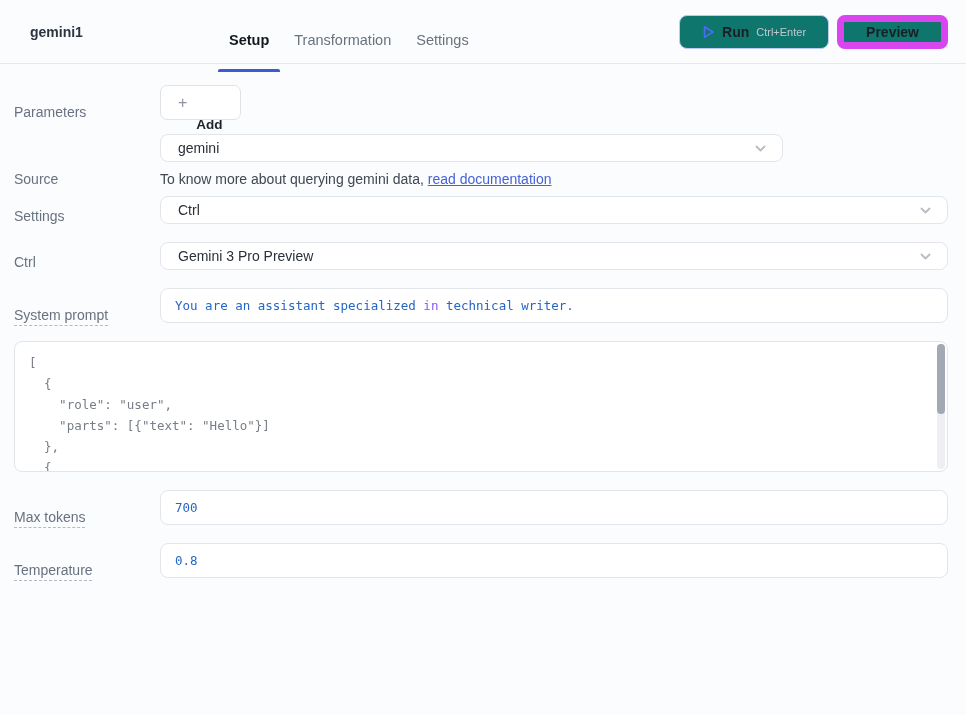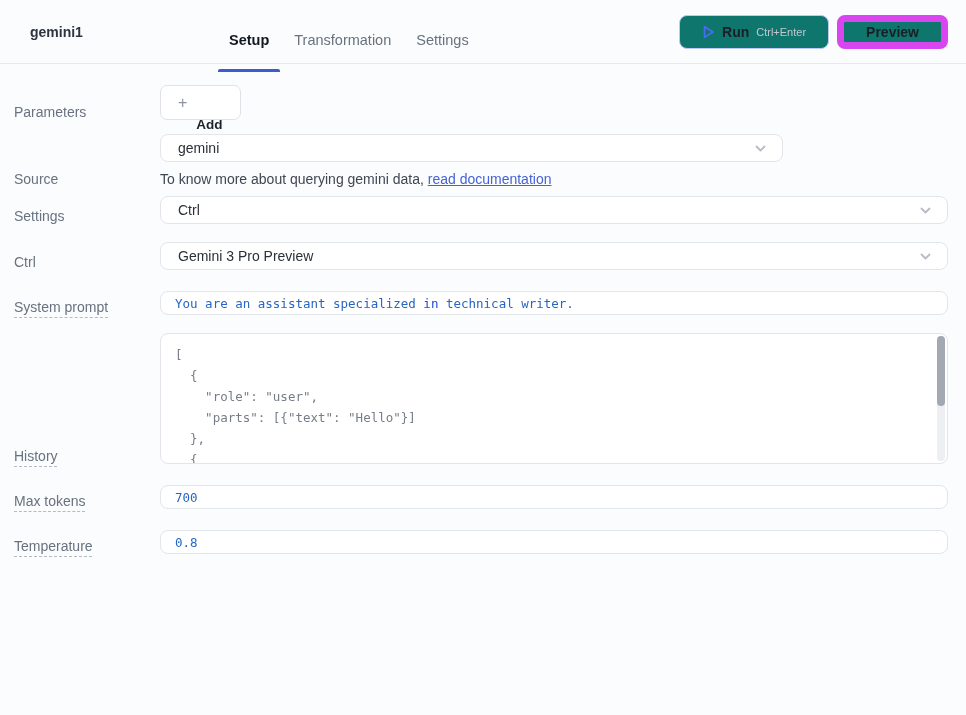--- a/index.html
+++ b/index.html
@@ -146,39 +146,39 @@
   .code-field {
     position: relative;
     background: #ffffff;
     border: 1px solid #e2e5ea;
     border-radius: 8px;
     font-family: "DejaVu Sans Mono", "Liberation Mono", monospace;
     font-size: 12.5px;
     overflow: hidden;
   }
   .code-single {
-    height: 24px;
+    height: 35px;
     display: flex;
     align-items: center;
     padding: 2px 14px;
     white-space: pre;
   }
   .code-multi {
     height: 131px;
     padding: 10px 20px 0 14px;
   }
   .code-multi pre {
     font-family: inherit;
     font-size: inherit;
     line-height: 21px;
     color: #767d87;
     white-space: pre;
   }
   .tok-blue { color: #2566c4; }
-  .tok-red  { color: #1d4ed8; }
+  .tok-red  { color: #8b5cf6; }
 
   .vscrollbar {
     position: absolute;
     top: 2px; right: 2px; bottom: 2px;
     width: 8px;
     background: #edeff3;
     border-radius: 4px;
   }
   .vscrollbar .thumb {
     position: absolute;
@@ -274,21 +274,20 @@
   </div>
 
   <div class="row">
     <div class="field-label"><span class="dashed">System prompt</span></div>
     <div class="field-content">
       <div class="code-field code-single"><span class="tok-blue">You are an assistant specialized </span><span class="tok-red">in</span><span class="tok-blue"> technical writer.</span></div>
     </div>
   </div>
 
   <div class="row">
-    <div class="field-label"><span class="dashed">History</span></div>
     <div class="field-content">
       <div class="code-field code-multi">
         <pre>[
   {
     "role": "user",
     "parts": [{"text": "Hello"}]
   },
   {</pre>
         <div class="vscrollbar">
           <div class="thumb"></div>

